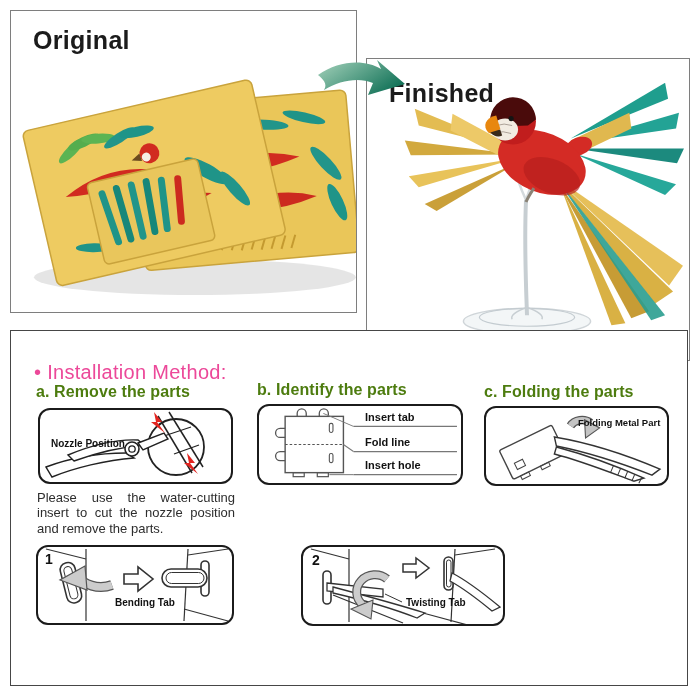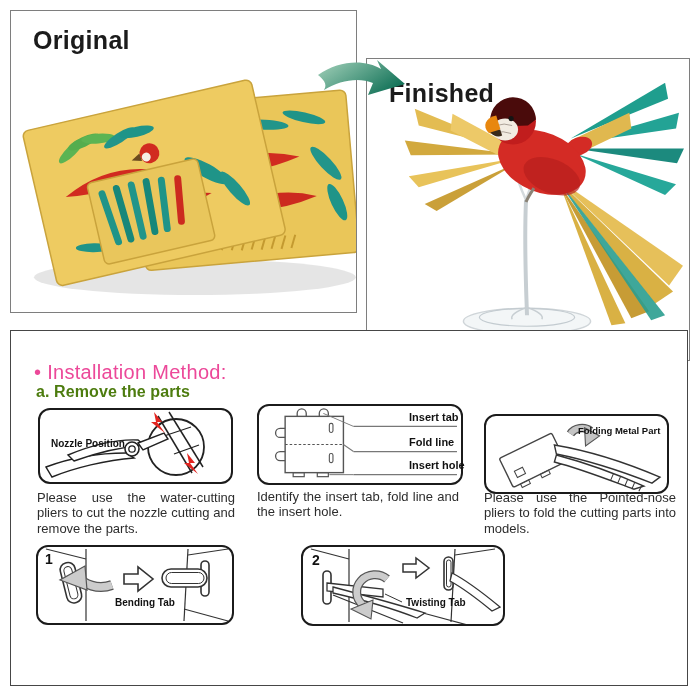--- a/index.html
+++ b/index.html
@@ -21,27 +21,27 @@
   .diagram-box{position:absolute;border:2.2px solid #1b1b1b;border-radius:12px;background:#fff;box-sizing:border-box;}
   .diagram-box svg{position:absolute;left:0;top:0;width:100%;height:100%;}
   .dlabel{position:absolute;font-weight:bold;color:#111;white-space:nowrap;}
   .caption{position:absolute;font-size:13px;line-height:1.18;color:#2d2d2d;text-align:justify;}
   .num-badge{position:absolute;font-size:14px;font-weight:bold;color:#111;}
   
   #title-a{left:25px;top:52px;}   #box-a{left:27px;top:77px;width:195px;height:76px;}
   #caption-a{left:26px;top:159px;width:198px;}
   #title-b{left:246px;top:50px;}  #box-b{left:246px;top:73px;width:206px;height:81px;}
   #caption-b{left:246px;top:158px;width:202px;}
-  #title-c{left:473px;top:52px;}  #box-c{left:473px;top:75px;width:185px;height:80px;margin-top:8px;}
+  #title-c{left:473px;top:52px;}  #box-c{left:473px;top:75px;width:185px;height:80px;}
   #caption-c{left:473px;top:159px;width:192px;}
   #title-d{left:25px;top:191px;}
   #box-d1{left:25px;top:214px;width:198px;height:80px;}
   #box-d2{left:290px;top:214px;width:204px;height:81px;}
   .lbl-10{font-size:10px;}
-  .lbl-11{font-size:11px;margin-left:44px;}
+  .lbl-11{font-size:11px;}
 </style>
 </head>
 <body>
 
 <div class="canvas">
 
   <div class="photo-panel" id="panel-original">
     <div class="panel-title">Original</div>
     <svg class="fill-svg" viewBox="0 0 347 303" aria-hidden="true">
       <ellipse cx="185" cy="268" rx="162" ry="18" fill="#000" opacity="0.10"></ellipse>
@@ -168,22 +168,23 @@
         <path d="M6,57 C30,48 58,43 86,43 L94,48 C66,50 34,58 12,67 Z" fill="#fff" stroke="#222" stroke-width="1.4"></path>
         <path d="M28,45 C52,35 76,29 98,30 L104,35 C82,37 56,43 34,51 Z" fill="#fff" stroke="#222" stroke-width="1.4"></path>
         <path d="M98,33 L124,23 L128,29 L103,40 Z" fill="#fff" stroke="#222" stroke-width="1.4"></path>
         <circle cx="92" cy="39" r="7" fill="#fff" stroke="#222" stroke-width="1.6"></circle>
         <circle cx="92" cy="39" r="3.2" fill="#fff" stroke="#222" stroke-width="1.3"></circle>
         <polygon points="114,2 122,12 117,12 125,23 111,12 116,12" fill="#e22520"></polygon>
         <polygon points="147,43 155,53 150,53 158,64 144,53 149,53" fill="#e22520"></polygon>
       </svg>
       <div class="dlabel lbl-10" style="left:11px;top:8px;margin-top:20px;">Nozzle Position</div>
     </div>
-    <div class="caption" id="caption-a">Please use the water-cutting pliers to cut the nozzle cutting and remove the parts.</div>
-
+    <div class="caption" id="caption-a">Please use the water-cutting insert to cut the nozzle position and remove the parts.</div>
+
+    <div class="step-title" id="title-b">b. Identify the parts</div>
     <div class="diagram-box" id="box-b">
       <svg viewBox="0 0 201 76" aria-hidden="true">
         <rect x="26" y="10" width="58" height="56" fill="none" stroke="#555" stroke-width="1.4"></rect>
         <path d="M38,10 v-3 a4.5,4.5 0 0 1 9,0 v3" fill="none" stroke="#555" stroke-width="1.3"></path>
         <path d="M60,10 v-3 a4.5,4.5 0 0 1 9,0 v3" fill="none" stroke="#555" stroke-width="1.3"></path>
         <path d="M26,22 h-5 a4.5,4.5 0 0 0 0,9 h5" fill="none" stroke="#555" stroke-width="1.3"></path>
         <path d="M26,45 h-5 a4.5,4.5 0 0 0 0,9 h5" fill="none" stroke="#555" stroke-width="1.3"></path>
         <rect x="34" y="66" width="11" height="4" fill="none" stroke="#555" stroke-width="1.2"></rect>
         <rect x="58" y="66" width="11" height="4" fill="none" stroke="#555" stroke-width="1.2"></rect>
         <line x1="26" y1="38" x2="84" y2="38" stroke="#555" stroke-width="1.2" stroke-dasharray="2.5,2"></line>
@@ -193,40 +194,39 @@
         <path d="M84,38 L94,45" stroke="#777" stroke-width="1"></path>
         <path d="M70,68 L94,68" stroke="#777" stroke-width="1"></path>
         <line x1="94" y1="20" x2="197" y2="20" stroke="#777" stroke-width="1.2"></line>
         <line x1="94" y1="45" x2="197" y2="45" stroke="#777" stroke-width="1.2"></line>
         <line x1="94" y1="68" x2="197" y2="68" stroke="#777" stroke-width="1.2"></line>
       </svg>
       <div class="dlabel lbl-11" style="left:106px;top:5px;">Insert tab</div>
       <div class="dlabel lbl-11" style="left:106px;top:30px;">Fold line</div>
       <div class="dlabel lbl-11" style="left:106px;top:53px;">Insert hole</div>
     </div>
-    <div class="caption" id="caption-b">Identify the insert tab, fold line and the insert hole.</div>
-
+
+    <div class="step-title" id="title-c">c. Folding the parts</div>
     <div class="diagram-box" id="box-c">
       <svg viewBox="0 0 180 74" aria-hidden="true">
         <g transform="rotate(-26 48 40)">
           <rect x="16" y="26" width="58" height="32" rx="2" fill="#fff" stroke="#444" stroke-width="1.4"></rect>
           <rect x="24" y="44" width="9" height="7" fill="none" stroke="#444" stroke-width="1"></rect>
           <rect x="24" y="58" width="9" height="4" fill="none" stroke="#444" stroke-width="1"></rect>
           <rect x="46" y="58" width="9" height="4" fill="none" stroke="#444" stroke-width="1"></rect>
         </g>
         <path d="M68,28 C104,34 138,45 173,60 L165,66 C132,53 100,43 70,37 Z" fill="#fff" stroke="#333" stroke-width="1.4"></path>
         <path d="M70,38 C100,46 128,56 157,69 L147,72 C120,62 95,52 68,45 Z" fill="#fff" stroke="#333" stroke-width="1.4"></path>
         <path d="M127,56 l-3,7 M134,59 l-3,7 M141,62 l-3,7 M148,65 l-3,7 M155,68 l-3,6" stroke="#333" stroke-width="1" fill="none"></path>
         <path d="M84,17 A13,11 0 0 1 104,14" stroke="#555" stroke-width="8.5" fill="none"></path>
         <path d="M84,17 A13,11 0 0 1 104,14" stroke="#c4c4c4" stroke-width="6" fill="none"></path>
         <polygon points="98,11 113,19 99,29" fill="#c4c4c4" stroke="#555" stroke-width="1.1"></polygon>
       </svg>
       <div class="dlabel" style="left:92px;top:9px;font-size:9.5px;">Folding Metal Part</div>
     </div>
-    <div class="caption" id="caption-c">Please use the Pointed-nose pliers to fold the cutting parts into models.</div>
 
 
     <div class="diagram-box" id="box-d1">
       <svg viewBox="0 0 194 76" aria-hidden="true">
         <path d="M48,2 L48,74" stroke="#333" stroke-width="1.2" fill="none"></path>
         <path d="M48,12 L8,2" stroke="#333" stroke-width="1.2" fill="none"></path>
         <path d="M150,2 L146,74" stroke="#333" stroke-width="1.2" fill="none"></path>
         <path d="M150,8 L190,2" stroke="#333" stroke-width="1.2" fill="none"></path>
         <path d="M146,62 L190,74" stroke="#333" stroke-width="1.2" fill="none"></path>
         <g transform="rotate(-14 34 38)">

